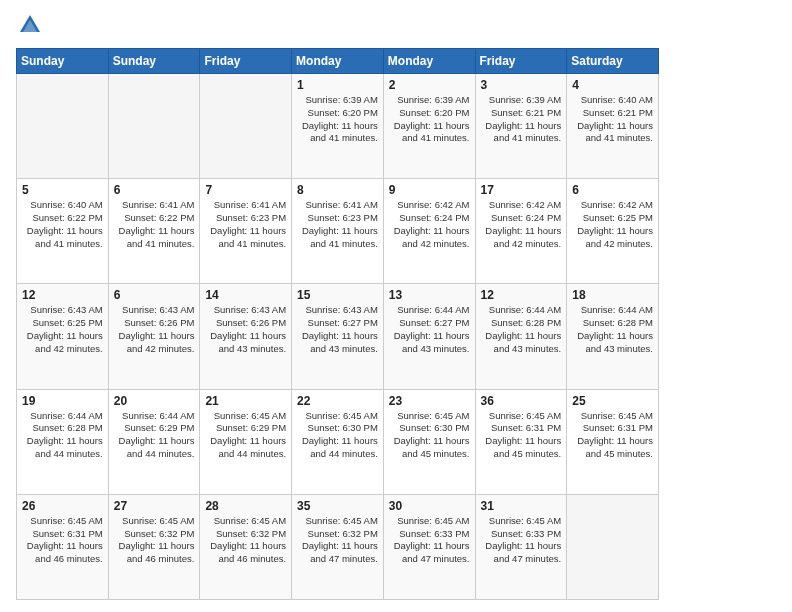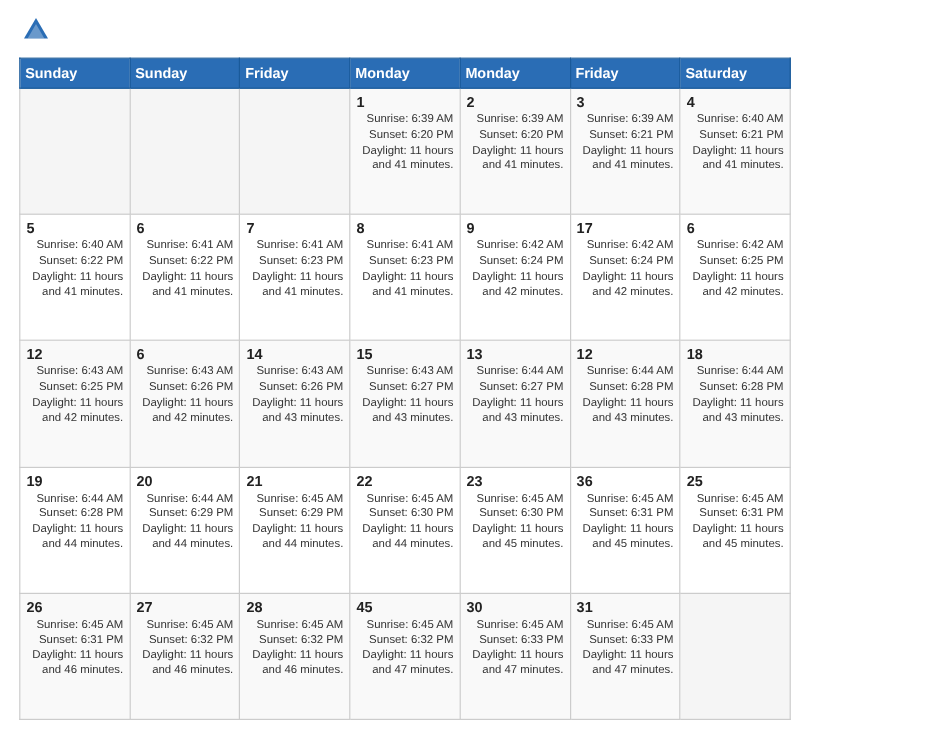--- a/index.html
+++ b/index.html
@@ -343,21 +343,21 @@
 and 46 minutes.</div>
           </td>
           <td>
             <span class="day-number">28</span>
             <div class="day-info" style="white-space: pre-line;">Sunrise: 6:45 AM
 Sunset: 6:32 PM
 Daylight: 11 hours
 and 46 minutes.</div>
           </td>
           <td>
-            <span class="day-number">45</span>
+            <span class="day-number">35</span>
             <div class="day-info" style="white-space: pre-line;">Sunrise: 6:45 AM
 Sunset: 6:32 PM
 Daylight: 11 hours
 and 47 minutes.</div>
           </td>
           <td>
             <span class="day-number">30</span>
             <div class="day-info" style="white-space: pre-line;">Sunrise: 6:45 AM
 Sunset: 6:33 PM
 Daylight: 11 hours

